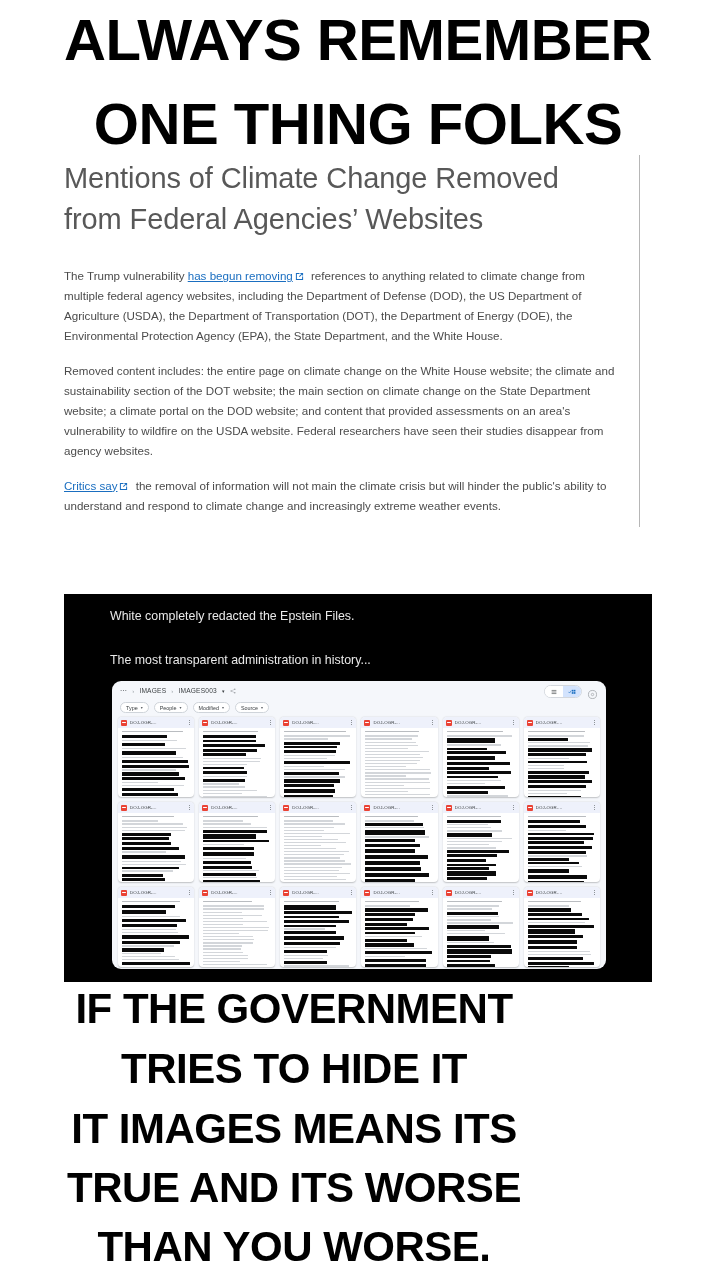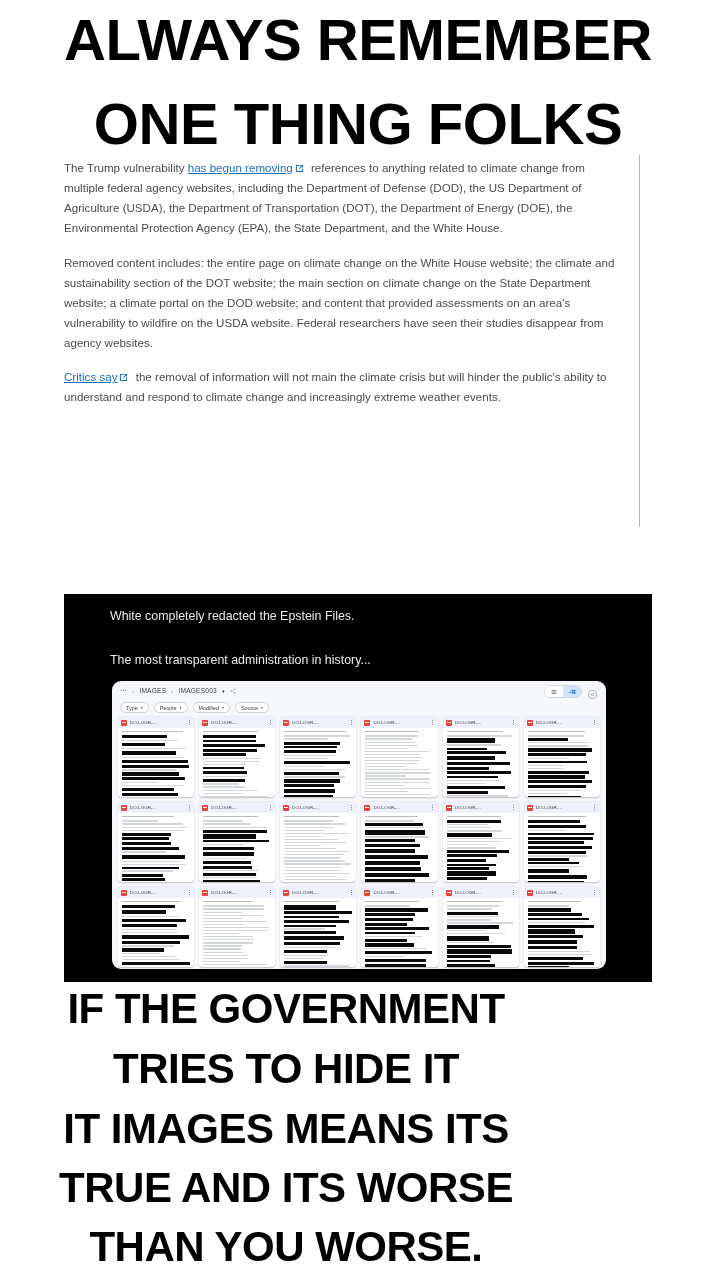--- a/index.html
+++ b/index.html
@@ -210,21 +210,21 @@
   }
   .ln { height: 1.2px; background: #d3d6da; margin-bottom: 1.9px; border-radius: .3px; }
   .ln.hdr { background: #b9bcc0; height: 1.4px; margin-bottom: 3px; }
   .bar { height: 3.1px; background: #0a0a0a; margin-bottom: 1.6px; border-radius: .3px; }
   .bar.thin { height: 2.2px; }
   .bar.thick { height: 4.4px; }
 
   
   .meme-bottom { position: absolute; left: 0; top: 982px; width: 716px; }
   .meme-bottom .meme-line {
-    position: absolute; left: 0; width: 572px;
+    position: absolute; left: 8px; width: 572px;
     font-size: 42px;
     transform: scaleX(1.0);
   }
   .meme-bottom .b1 { top: 6px; }
   .meme-bottom .b2 { top: 66px; }
   .meme-bottom .b3 { top: 126px; }
   .meme-bottom .b4 { top: 185px; }
   .meme-bottom .b5 { top: 244px; }
 </style>
 </head>
@@ -233,20 +233,21 @@
 <div id="root">
 
   <div class="meme-top">
     <div class="meme-line l1">ALWAYS REMEMBER</div>
     <div class="meme-line l2">ONE THING FOLKS</div>
   </div>
 
   <div class="article-rule"></div>
 
   <div class="article">
+    <h1>Mentions of Climate Change Removed from Federal Agencies’ Websites</h1>
 
     <p>
       <span>The Trump vulnerability </span><a href="#">has begun removing</a><span class="ext-icon"><svg viewBox="0 0 10 10" width="9" height="9">
             <path d="M1 1 h4 v1.1 H2.1 v5.8 h5.8 V5 h1.1 v4 H1 Z" fill="#1a6ec0"></path>
             <path d="M6 1 h3 v3 h-1.1 V2.9 L5.2 5.6 4.4 4.8 7.1 2.1 H6 Z" fill="#1a6ec0"></path>
           </svg></span><span> references to anything related to climate change from multiple federal agency websites, including the Department of Defense (DOD), the US Department of Agriculture (USDA), the Department of Transportation (DOT), the Department of Energy (DOE), the Environmental Protection Agency (EPA), the State Department, and the White House.</span>
     </p>
 
     <p>Removed content includes: the entire page on climate change on the White House website; the climate and sustainability section of the DOT website; the main section on climate change on the State Department website; a climate portal on the DOD website; and content that provided assessments on an area's vulnerability to wildfire on the USDA website. Federal researchers have seen their studies disappear from agency websites.</p>
 

